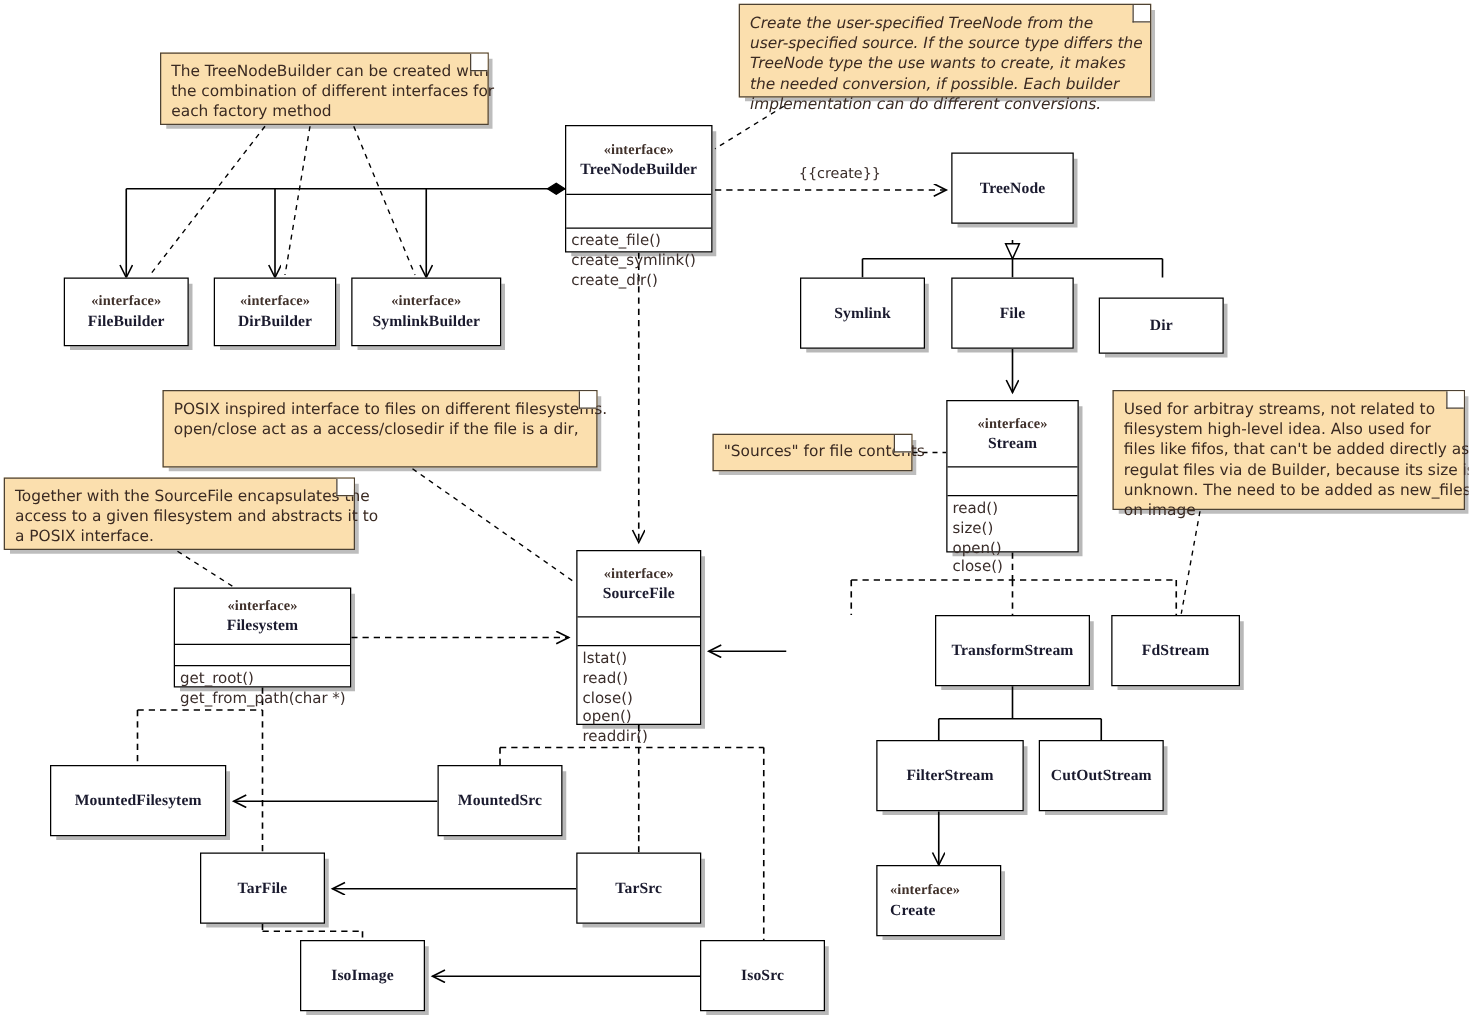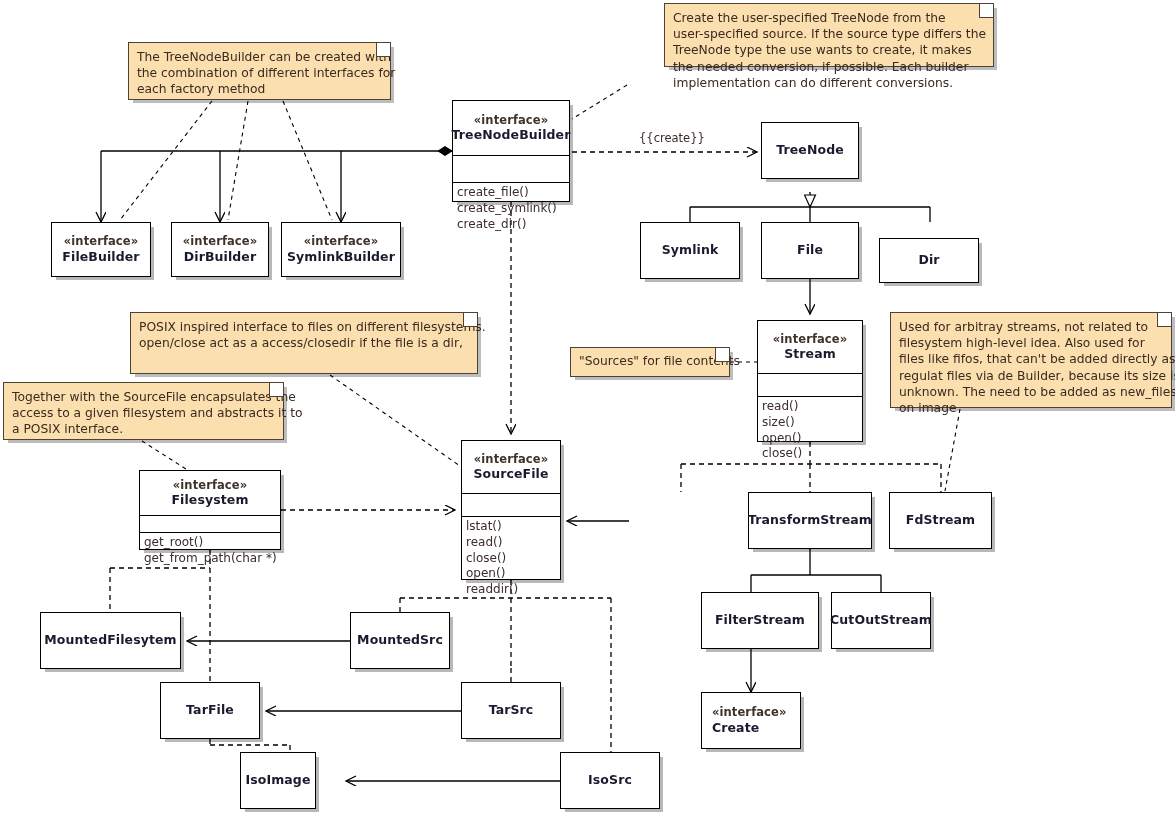--- a/index.html
+++ b/index.html
@@ -33,20 +33,21 @@
     z-index:3;
   }
   .uml-head{
     flex:1 1 auto;
     display:flex;
     flex-direction:column;
     align-items:center;
     justify-content:center;
     text-align:center;
     padding:4px 4px;
+    font-family:Liberation Serif, serif;
   }
   .stereo{
     font-size:11.5px;
     font-weight:bold;
     color:#40312b;
     line-height:1.25;
     letter-spacing:0.1px;
   }
   .cname{
     font-size:12.5px;
@@ -351,40 +352,40 @@
       <div class="cname">TarFile</div>
     </div>
   </div>
 
   <div class="uml-class" style="left:461px;top:682px;width:100px;height:57px;">
     <div class="uml-head">
       <div class="cname">TarSrc</div>
     </div>
   </div>
 
-  <div class="uml-class" style="left:240px;top:752px;width:76px;height:57px;">
+  <div class="uml-class" style="left:240px;top:752px;width:100px;height:57px;">
     <div class="uml-head">
       <div class="cname">IsoImage</div>
     </div>
   </div>
 
   <div class="uml-class" style="left:560px;top:752px;width:100px;height:57px;">
     <div class="uml-head">
       <div class="cname">IsoSrc</div>
     </div>
   </div>
 
   <div class="note" style="left:128px;top:42px;width:263px;height:58px;">
     <span class="fold"></span>
     <div class="note-line">The TreeNodeBuilder can be created with</div>
     <div class="note-line">the combination of different interfaces for</div>
     <div class="note-line">each factory method</div>
   </div>
 
-  <div class="note" style="left:664px;top:3px;width:330px;height:64px;">
+  <div class="note" style="left:591px;top:3px;width:330px;height:75px;font-style:italic;">
     <span class="fold"></span>
     <div class="note-line">Create the user-specified TreeNode from the</div>
     <div class="note-line">user-specified source. If the source type differs the</div>
     <div class="note-line">TreeNode type the use wants to create, it makes</div>
     <div class="note-line">the needed conversion, if possible. Each builder</div>
     <div class="note-line">implementation can do different conversions.</div>
   </div>
 
   <div class="note" style="left:130px;top:312px;width:348px;height:62px;">
     <span class="fold"></span>

